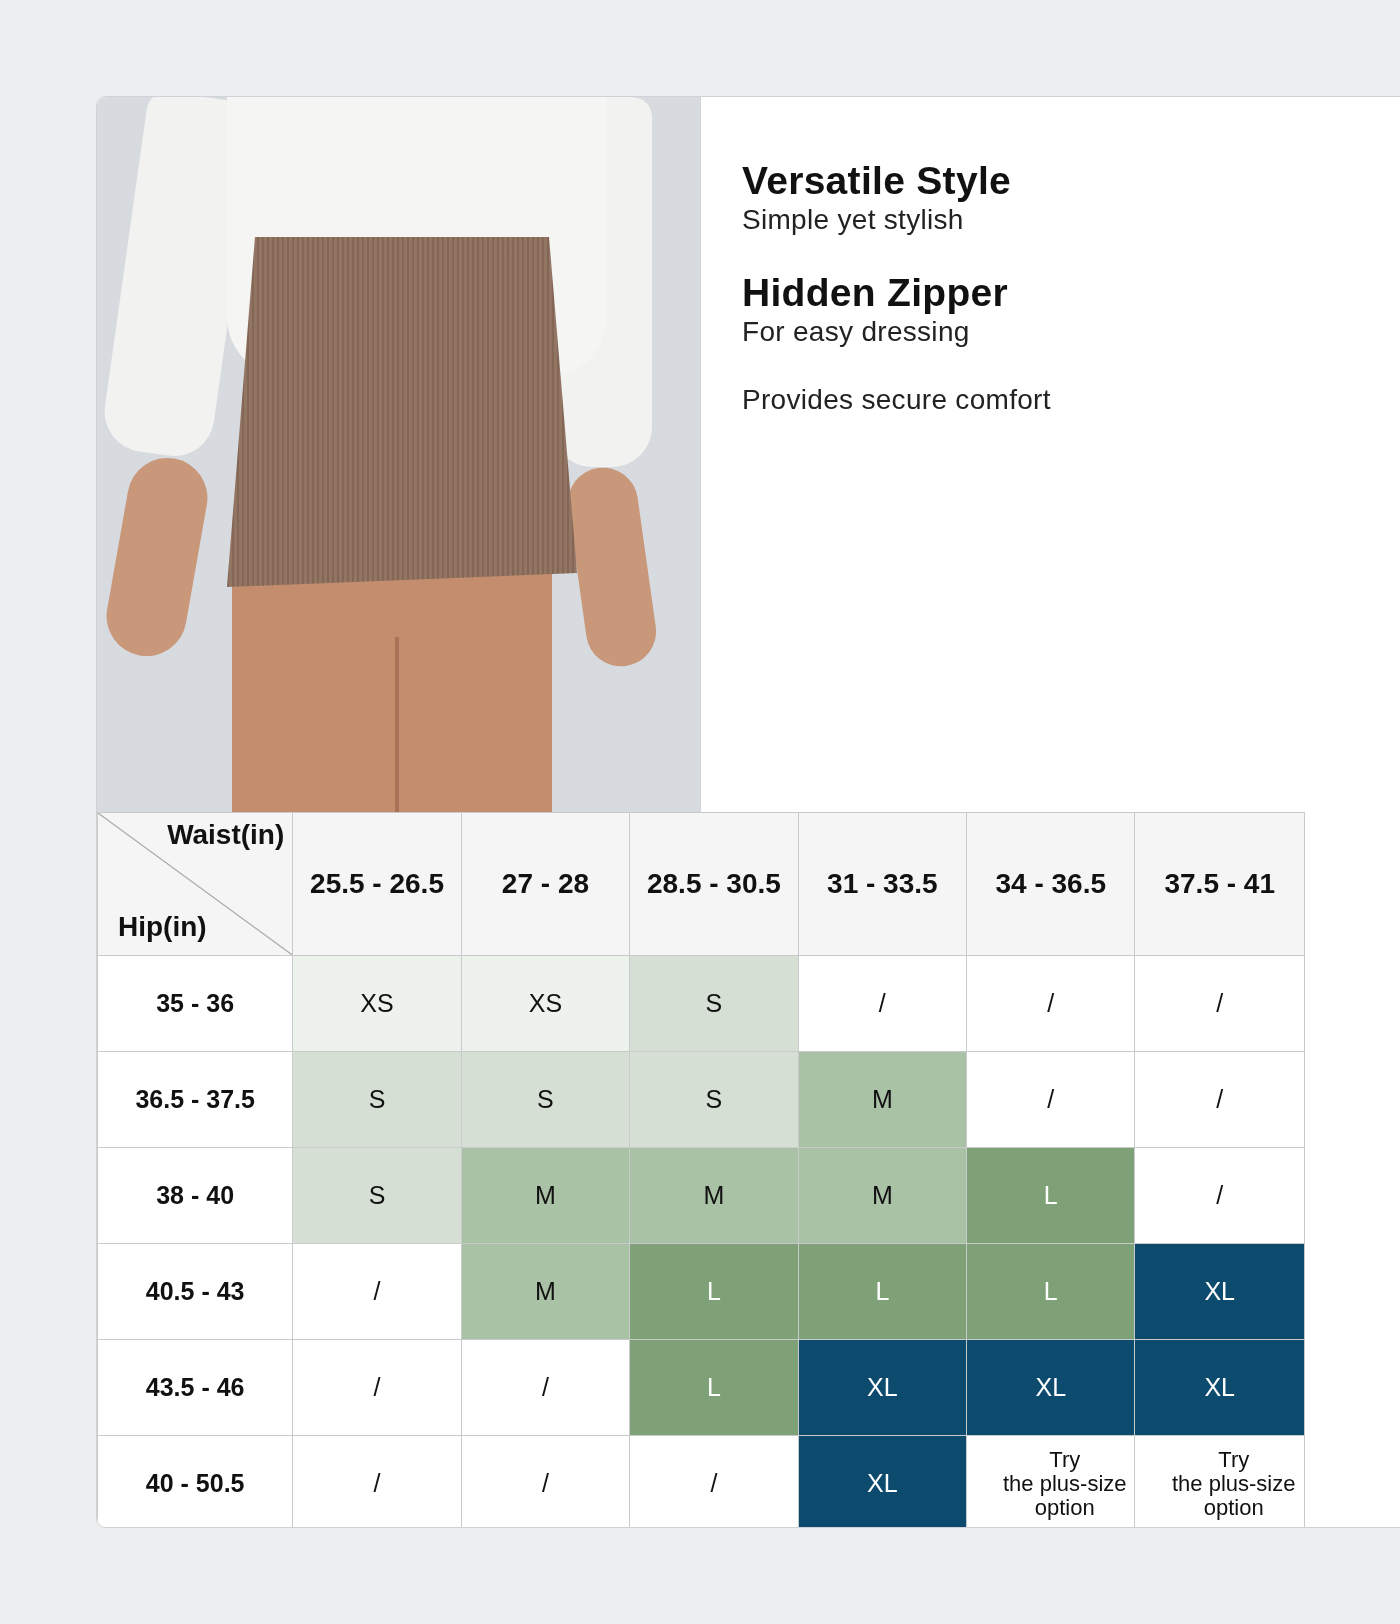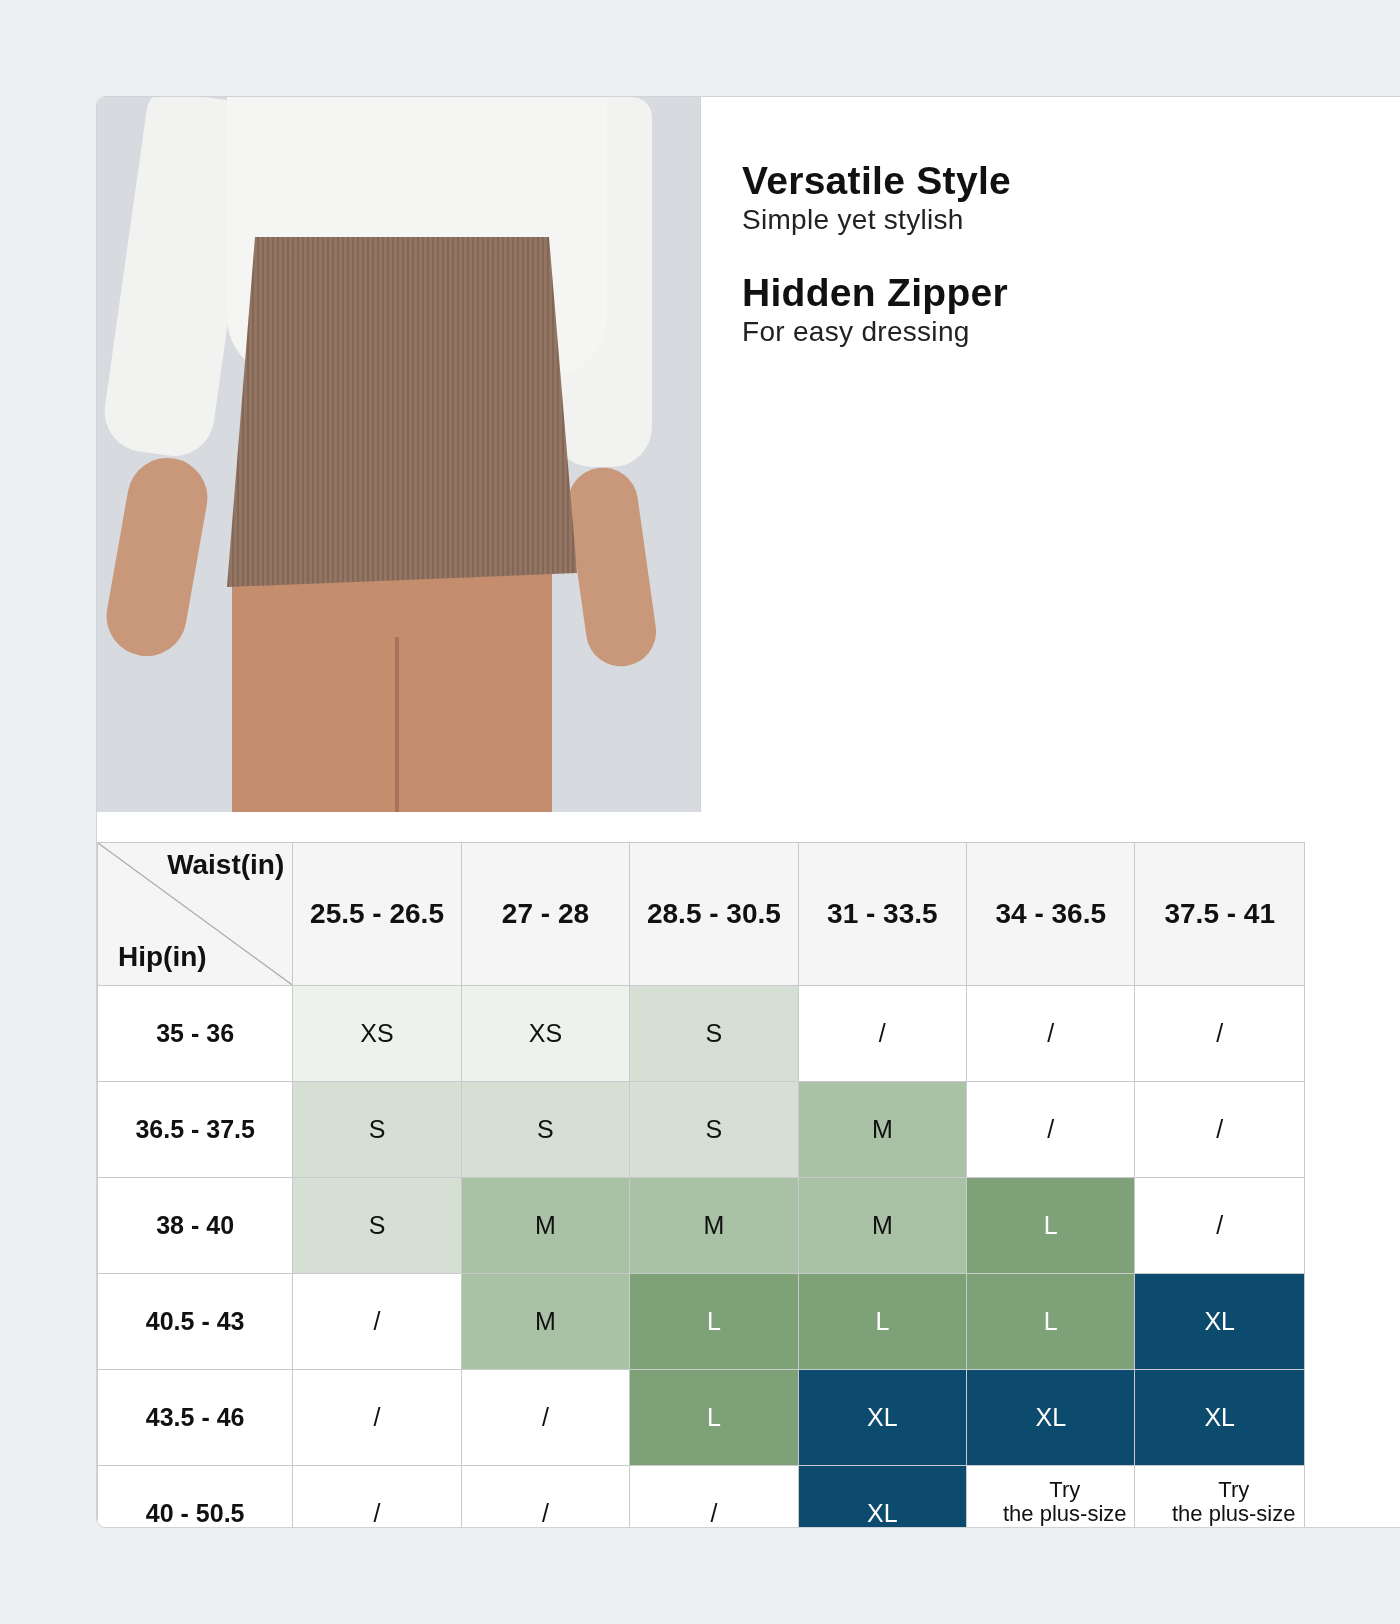--- a/index.html
+++ b/index.html
@@ -25,21 +25,21 @@
     position: absolute; left: 130px; top: 140px; width: 350px; height: 350px; background: #8e6f5c;
     clip-path: polygon(8% 0, 92% 0, 100% 96%, 0 100%);
     background-image: repeating-linear-gradient(90deg, rgba(0,0,0,0.08) 0 2px, rgba(255,255,255,0.04) 2px 5px);
   }
   .features { flex: 1; padding: 62px 0 0 41px; }
   .feature { margin-bottom: 34px; }
   .feature-title { font-size: 39px; font-weight: bold; color: #111; line-height: 44px; letter-spacing: 0.3px; }
   .feature-sub { font-size: 28px; color: #222; line-height: 34px; letter-spacing: 0.3px; }
 
   table.chart {
-    position: absolute; left: 0; top: 745px; width: 1208px; border-collapse: collapse; table-layout: fixed;
+    position: absolute; left: 0; top: 715px; width: 1208px; border-collapse: collapse; table-layout: fixed;
   }
   table.chart td, table.chart th { border: 1px solid #c8cacc; text-align: center; vertical-align: middle; }
   table.chart tr.head th { height: 143px; background: #f5f5f5; font-size: 28px; font-weight: bold; color: #111; }
   table.chart tr.body td { height: 96px; font-size: 25px; color: #111; }
   table.chart td.rowhead { background: #ffffff; font-weight: bold; font-size: 28px; }
   th.corner { position: relative; background: #f5f5f5; padding: 0; }
   th.corner svg { position: absolute; left: 0; top: 0; width: 100%; height: 100%; }
   .corner-waist { position: absolute; right: 8px; top: 6px; font-size: 28px; font-weight: bold; color: #111; }
   .corner-hip { position: absolute; left: 20px; bottom: 12px; font-size: 28px; font-weight: bold; color: #111; }
   td.c-none { background: #ffffff; }
@@ -68,20 +68,21 @@
     <div class="features">
       <div class="feature">
         <div class="feature-title">Versatile Style</div>
         <div class="feature-sub">Simple yet stylish</div>
       </div>
       <div class="feature">
         <div class="feature-title">Hidden Zipper</div>
         <div class="feature-sub">For easy dressing</div>
       </div>
       <div class="feature">
+        <div class="feature-sub">Provides secure comfort</div>
       </div>
     </div>
   </div>
 
   <table class="chart">
     <colgroup>
       <col style="width:189px">
         <col style="width:163px">
         <col style="width:163px">
         <col style="width:163px">

